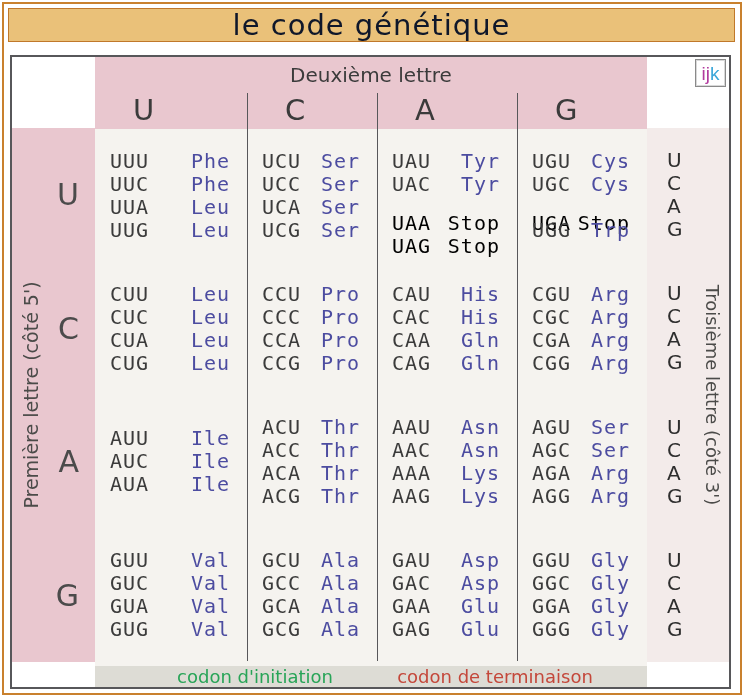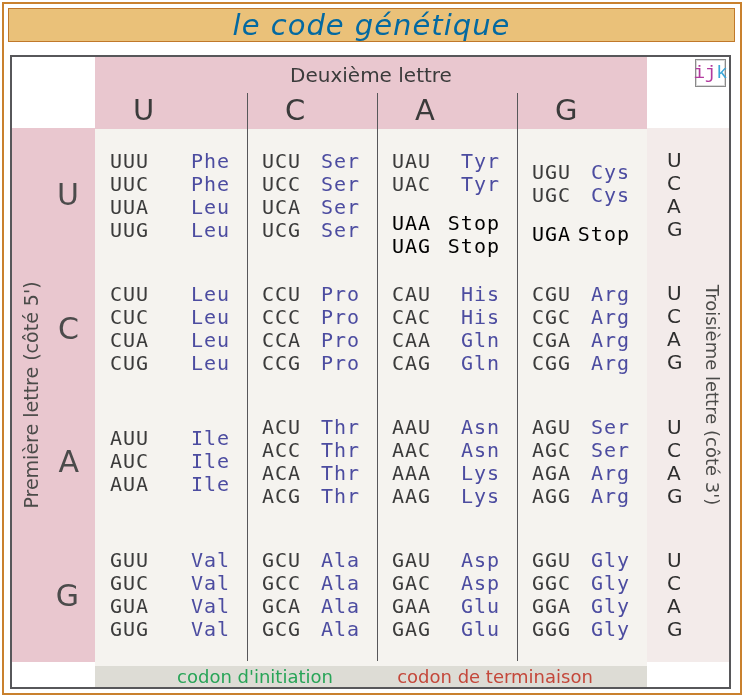--- a/index.html
+++ b/index.html
@@ -4,21 +4,21 @@
 <style>
   html,body{margin:0;padding:0;background:#fff;}
   .page{position:relative;width:744px;height:697px;background:#fff;overflow:hidden;
         font-family:"DejaVu Sans",sans-serif;}
   .frame{position:absolute;inset:2px;border:2px solid #c9812e;pointer-events:none;}
 
   
   .title-bar{position:absolute;left:8px;top:8px;width:727px;height:34px;
              background:#eac179;border:1px solid #c0782a;box-sizing:border-box;
              display:flex;align-items:center;justify-content:center;}
-  .title-bar span{color:#0369a1;font-size:29px;letter-spacing:1px;font-style:italic;}
+  .title-bar span{color:#0f172a;font-size:29px;letter-spacing:1px;}
 
   
   .gtable{position:absolute;left:10px;top:55px;width:721px;height:634px;
           border:2px solid #57575a;box-sizing:border-box;background:#fff;
           display:flex;}
 
   
   .left-col{width:83px;display:flex;flex-direction:column;position:relative;}
   .left-blank{height:71px;}
   .left-pink{height:534px;background:#e9c7cf;position:relative;}
@@ -52,21 +52,21 @@
                 font-size:18px;white-space:nowrap;}
   .legend-init{left:160px;color:#27a457;}
   .legend-term{left:400px;color:#c4473a;}
 
   
   .right-col{width:82px;display:flex;flex-direction:column;position:relative;}
   .right-blank{height:71px;position:relative;}
   .logo-box{position:absolute;top:2px;right:3px;width:29px;height:26px;background:#fff;
             border:1px solid #8a8a8a;box-shadow:inset 0 0 0 1px #d8d8d8;
             display:flex;align-items:center;justify-content:center;
-            font-family:Liberation Mono, monospace;font-size:19px;line-height:1;}
+            font-family:Liberation Sans, sans-serif;font-size:19px;line-height:1;}
   .logo-ij{color:#b23a9e;}
   .logo-k{color:#3ba7d9;}
   .right-pink{height:534px;background:#f3ebea;position:relative;}
   .third-letter-col{position:absolute;left:0;top:0;width:50px;height:100%;
                     display:flex;flex-direction:column;}
   .third-block{height:133.5px;display:flex;flex-direction:column;justify-content:center;
                padding-left:20px;box-sizing:border-box;}
   .third-block div{height:23px;line-height:23px;font-size:20px;color:#2e2e2e;}
   .vlabel-right{position:absolute;right:6px;top:50%;transform:translateY(-50%);
                 writing-mode:vertical-rl;font-size:18px;color:#4b4b49;white-space:nowrap;}
@@ -167,20 +167,24 @@
                 <span class="codon">UGU</span>
                 <span class="amino">Cys</span>
               </div>
               <div class="entry normal">
                 <span class="codon">UGC</span>
                 <span class="amino">Cys</span>
               </div>
               <div class="entry stop">
                 <span class="codon">UGA</span>
                 <span class="amino">Stop</span>
+              </div>
+              <div class="entry normal">
+                <span class="codon">UGG</span>
+                <span class="amino">Trp</span>
               </div>
             </div>
           </div>
           <div class="block-row">
             <div class="cell">
               <div class="entry normal">
                 <span class="codon">CUU</span>
                 <span class="amino">Leu</span>
               </div>
               <div class="entry normal">

